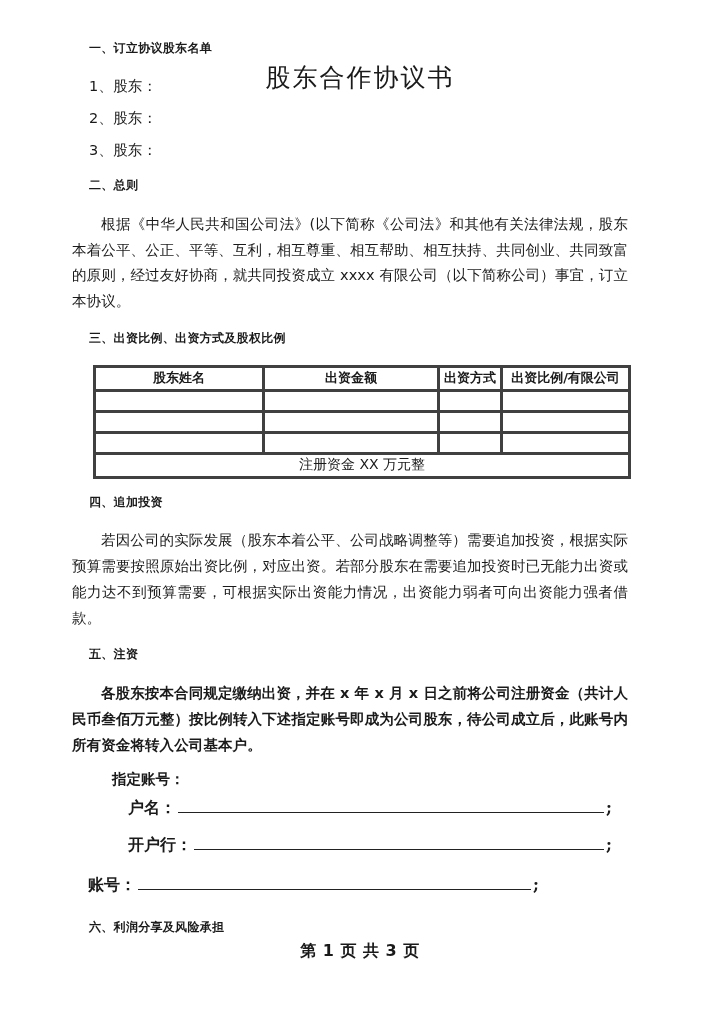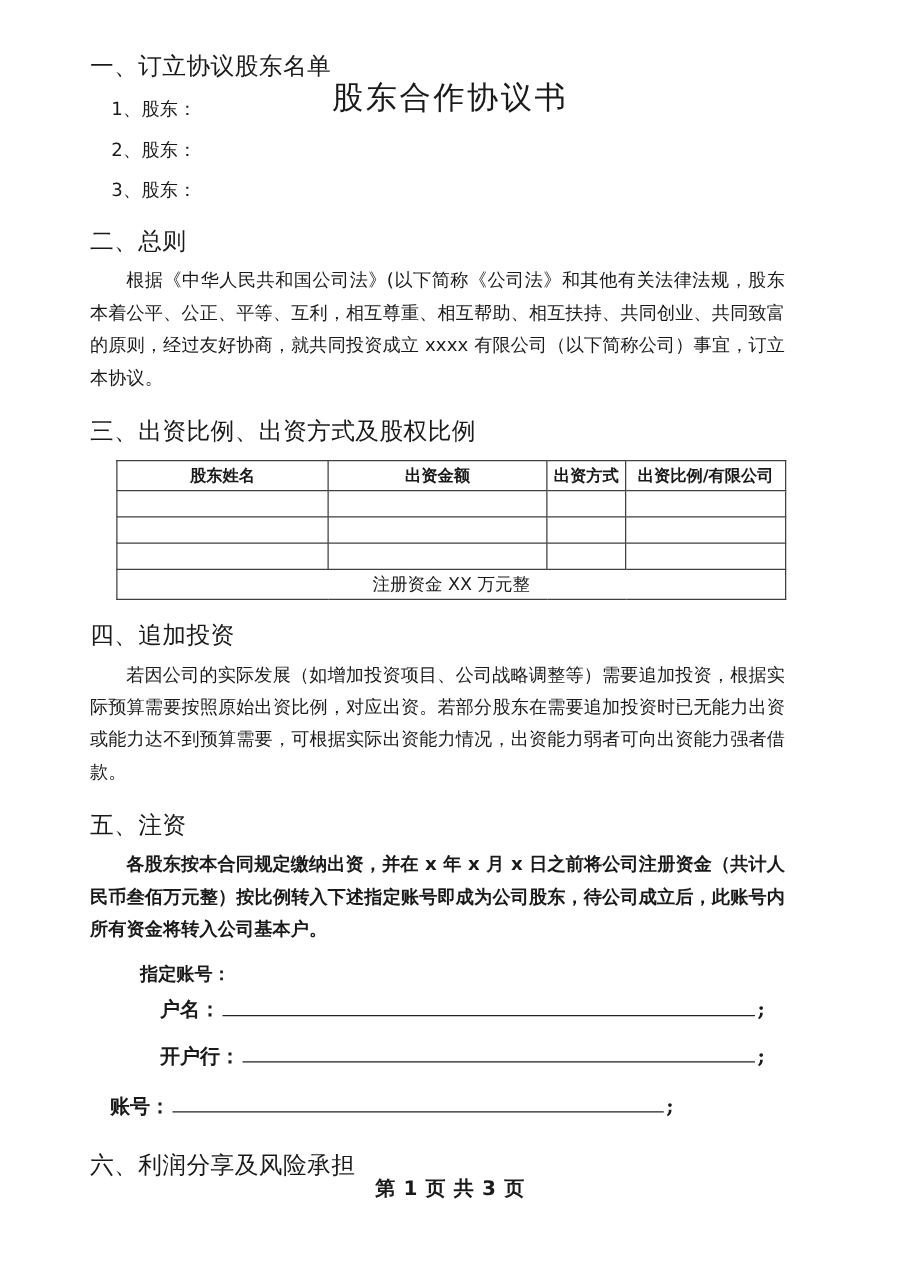--- a/index.html
+++ b/index.html
@@ -30,24 +30,24 @@
     font-size: 25px;
     font-weight: 400;
     letter-spacing: 2px;
     margin: 0;
     padding-top: 62px;
     padding-bottom: 0;
     line-height: 1.3;
     font-family: "DejaVu Serif", "Liberation Serif", serif;
   }
   .heading {
-    font-size: 19px;
-    font-weight: normal;
+    font-size: 12px;
+    font-weight: bold;
     line-height: 1.55;
-    margin: 0;
+    margin: 17px;
     padding: 0;
     letter-spacing: 0.3px;
   }
   .h-sec1 { margin-top: 39px; }
   .h-gap  { margin-top: 14px; }
   .list-item {
     font-size: 14.5px;
     line-height: 1.6;
     margin: 0;
     padding-left: 17px;
@@ -69,21 +69,21 @@
   }
   
   .fund-table {
     margin-top: 8px;
     margin-left: 21px;
     border-collapse: collapse;
     width: 535px;
     table-layout: fixed;
   }
   .fund-table td, .fund-table th {
-    border: 1px solid #404040;
+    border: 3px solid #404040;
     height: 21px;
     padding: 1px 2px;
     font-size: 13px;
     font-weight: bold;
     text-align: center;
     vertical-align: middle;
     box-sizing: border-box;
   }
   .fund-table th {
     height: 24px;
@@ -204,21 +204,21 @@
           <td></td>
           <td></td>
         </tr>
         <tr>
           <td class="total" colspan="4">注册资金 XX 万元整</td>
         </tr>
       </tbody>
     </table>
 
     <div class="heading h-gap">四、追加投资</div>
-    <p class="para">若因公司的实际发展（如增加投资项目、公司战略调整等）需要追加投资，根据实际预算需要按照原始出资比例，对应出资。若部分股东在需要追加投资时已无能力出资或能力达不到预算需要，可根据实际出资能力情况，出资能力弱者可向出资能力强者借款。</p>
+    <p class="para">若因公司的实际发展（股东本着公平、公司战略调整等）需要追加投资，根据实际预算需要按照原始出资比例，对应出资。若部分股东在需要追加投资时已无能力出资或能力达不到预算需要，可根据实际出资能力情况，出资能力弱者可向出资能力强者借款。</p>
 
     <div class="heading h-gap">五、注资</div>
     <p class="para bold">各股东按本合同规定缴纳出资，并在 x 年 x 月 x 日之前将公司注册资金（共计人民币叁佰万元整）按比例转入下述指定账号即成为公司股东，待公司成立后，此账号内所有资金将转入公司基本户。</p>
 
     <div class="acct-head">指定账号：</div>
 
     <div class="acct-row">
       <span class="lbl">户名：</span>
       <span class="rule"></span>
       <span class="semi">;</span>

